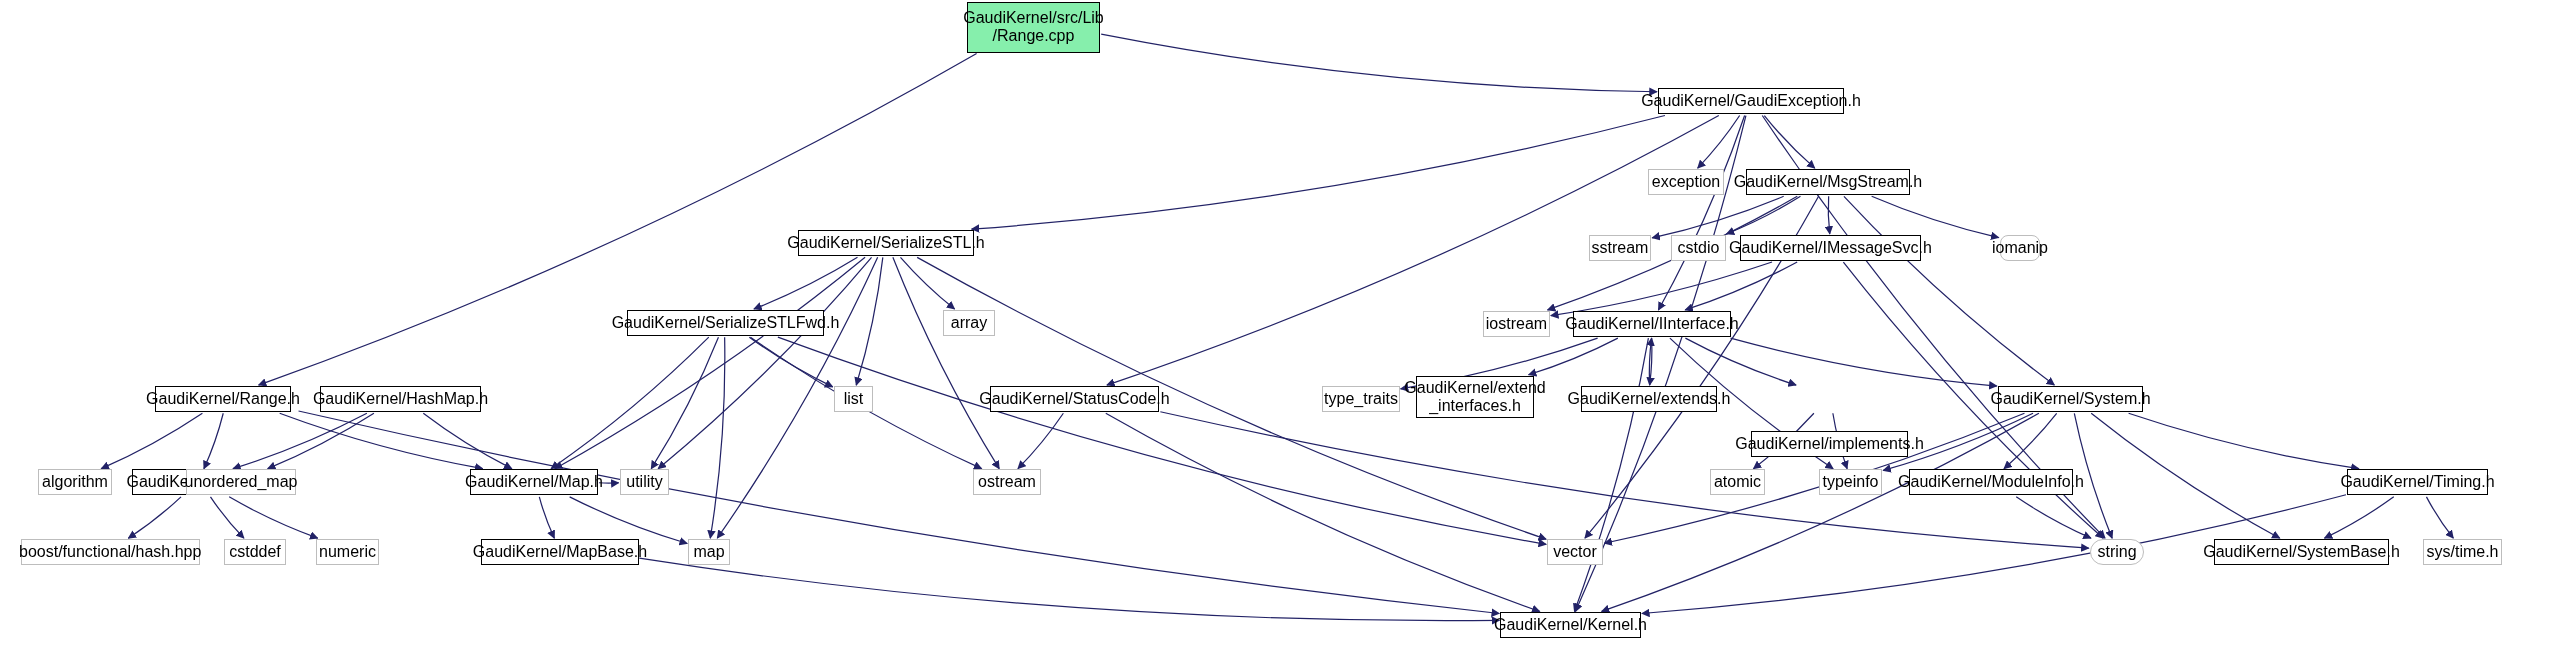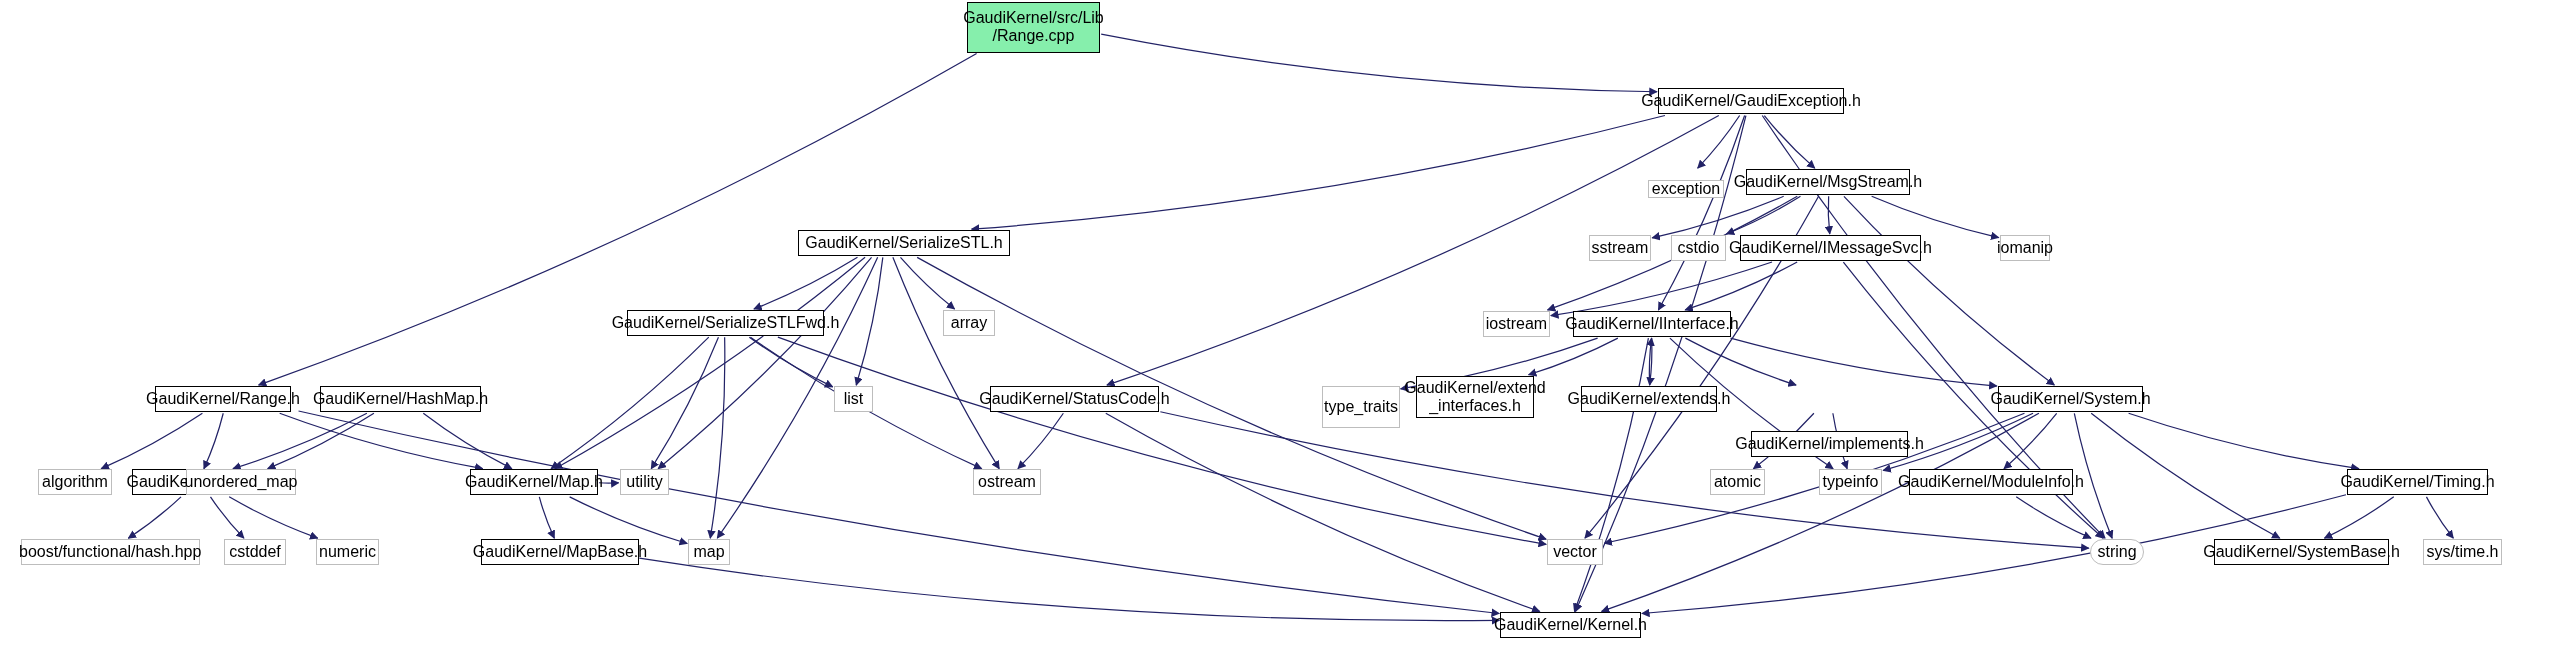--- a/index.html
+++ b/index.html
@@ -94,34 +94,34 @@
         <path d="M 574.5 529.0 Q 580.5 551.7 590.5 573.0" marker-end="url(#ah)"></path>
         <path d="M 606.8 529.0 Q 667.2 559.5 732.0 578.7" marker-end="url(#ah)"></path>
         <path d="M 638.0 514.0 Q 648.5 514.9 659.0 514.0" marker-end="url(#ah)"></path>
         <path d="M 681.0 594.2 Q 1136.3 665.2 1597.0 660.5" marker-end="url(#ah)"></path>
       </g>
   </svg>
   <div id="node-layer">
       <div class="node root" style="left: 967px; top: 1.9px; width: 133px; height: 51px;">GaudiKernel/src/Lib
 /Range.cpp</div>
       <div class="node header" style="left: 1658px; top: 88px; width: 186px; height: 26px;">GaudiKernel/GaudiException.h</div>
-      <div class="node system" style="left: 1648px; top: 180px; width: 76px; height: 18px;">exception</div>
+      <div class="node system" style="left: 1648px; top: 169px; width: 76px; height: 26px;">exception</div>
       <div class="node header" style="left: 1746px; top: 169px; width: 164px; height: 26px;">GaudiKernel/MsgStream.h</div>
       <div class="node system" style="left: 1589px; top: 235px; width: 62px; height: 26px;">sstream</div>
       <div class="node system" style="left: 1671px; top: 235px; width: 55px; height: 26px;">cstdio</div>
       <div class="node header" style="left: 1740px; top: 235px; width: 181px; height: 26px;">GaudiKernel/IMessageSvc.h</div>
-      <div class="node system" style="left: 2000px; top: 235px; width: 50px; height: 26px;">iomanip</div>
-      <div class="node header" style="left: 798px; top: 230px; width: 212px; height: 26px;">GaudiKernel/SerializeSTL.h</div>
+      <div class="node system" style="left: 2000px; top: 235px; width: 40px; height: 26px; border-radius: 8px;">iomanip</div>
+      <div class="node header" style="left: 798px; top: 230px; width: 176px; height: 26px;">GaudiKernel/SerializeSTL.h</div>
       <div class="node header" style="left: 627px; top: 310px; width: 197px; height: 26px;">GaudiKernel/SerializeSTLFwd.h</div>
       <div class="node system" style="left: 943px; top: 310px; width: 52px; height: 26px;">array</div>
       <div class="node system" style="left: 1483px; top: 311px; width: 67px; height: 26px;">iostream</div>
       <div class="node header" style="left: 1573px; top: 311px; width: 158px; height: 26px;">GaudiKernel/IInterface.h</div>
       <div class="node system" style="left: 834px; top: 386px; width: 39px; height: 26px;">list</div>
       <div class="node header" style="left: 990px; top: 386px; width: 169px; height: 26px;">GaudiKernel/StatusCode.h</div>
-      <div class="node system" style="left: 1322px; top: 386px; width: 78px; height: 42px;">type_traits</div>
+      <div class="node system" style="left: 1322px; top: 386px; width: 78px; height: 26px;">type_traits</div>
       <div class="node header" style="left: 1416px; top: 376px; width: 118px; height: 42px;">GaudiKernel/extend
 _interfaces.h</div>
       <div class="node header" style="left: 1581px; top: 386px; width: 136px; height: 26px;">GaudiKernel/extends.h</div>
       <div class="node header" style="left: 1751px; top: 386px; width: 157px; height: 26px; margin-top: 45px;">GaudiKernel/implements.h</div>
       <div class="node header" style="left: 1998px; top: 386px; width: 145px; height: 26px;">GaudiKernel/System.h</div>
       <div class="node header" style="left: 155px; top: 386px; width: 136px; height: 26px;">GaudiKernel/Range.h</div>
       <div class="node header" style="left: 320px; top: 386px; width: 161px; height: 26px;">GaudiKernel/HashMap.h</div>
       <div class="node system" style="left: 38px; top: 469px; width: 74px; height: 26px;">algorithm</div>
       <div class="node header" style="left: 132px; top: 469px; width: 133px; height: 26px;">GaudiKernel/Hash.h</div>
       <div class="node system" style="left: 186px; top: 469px; width: 110px; height: 26px;">unordered_map</div>

